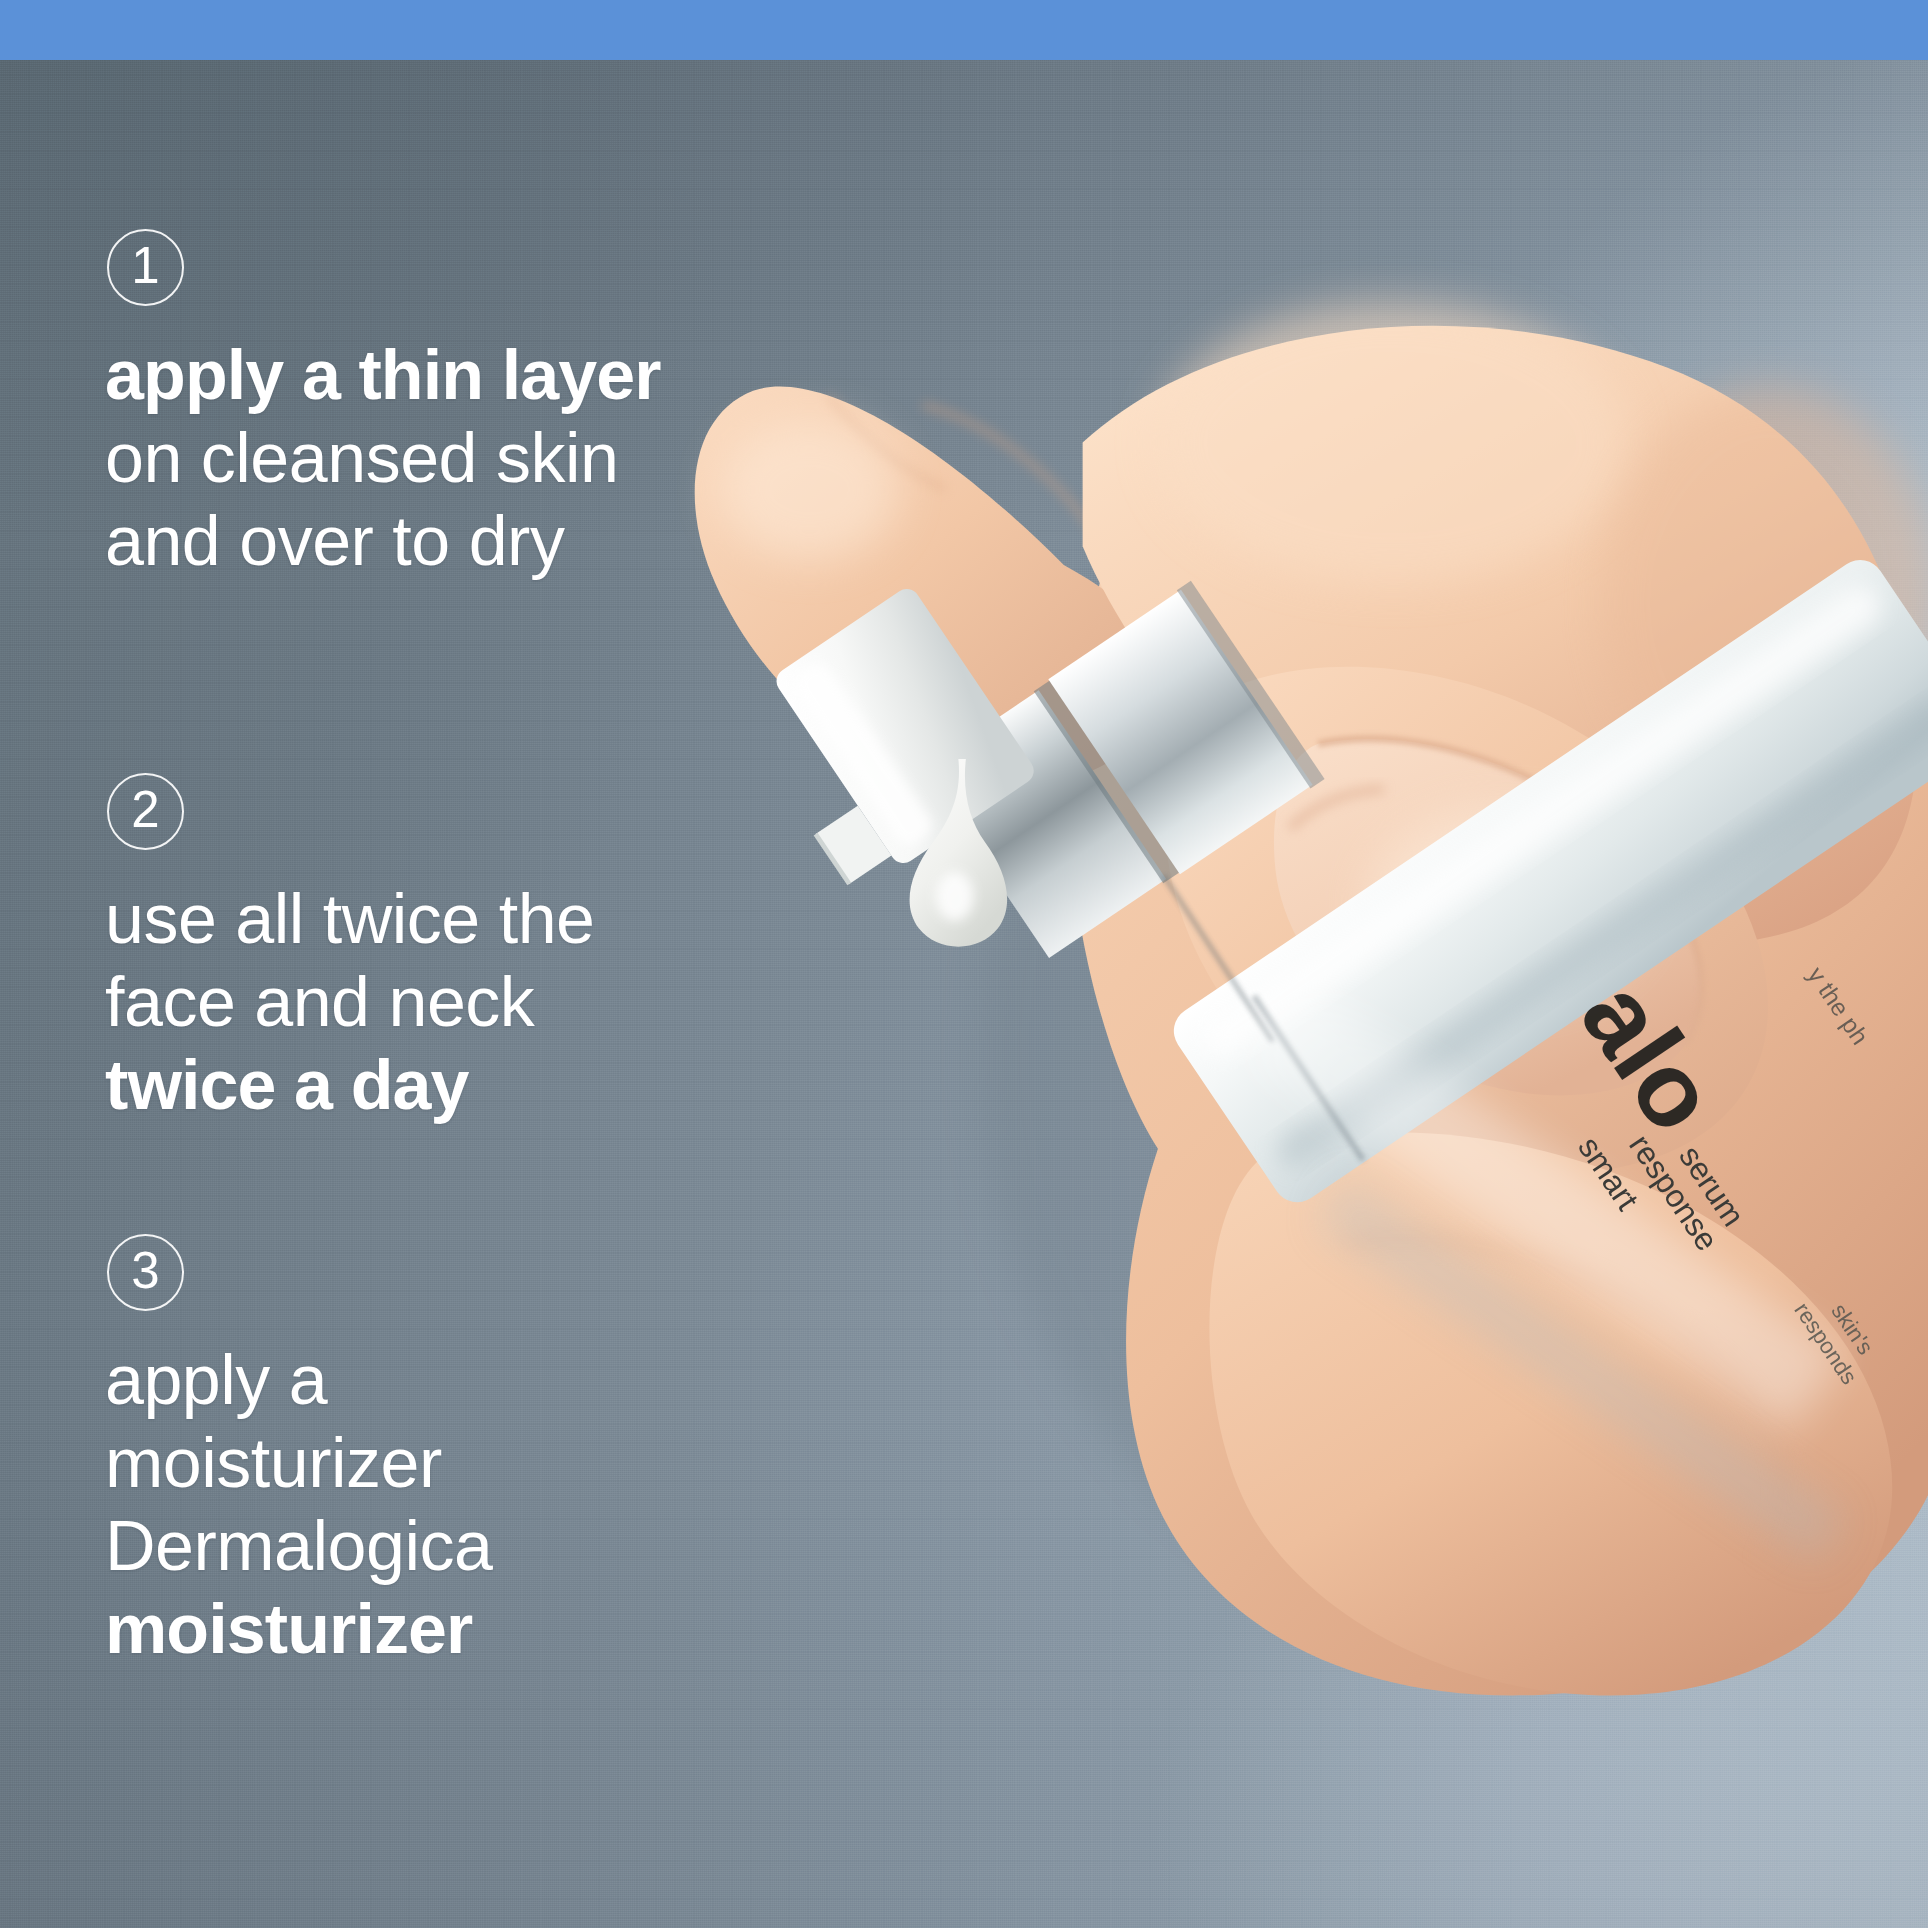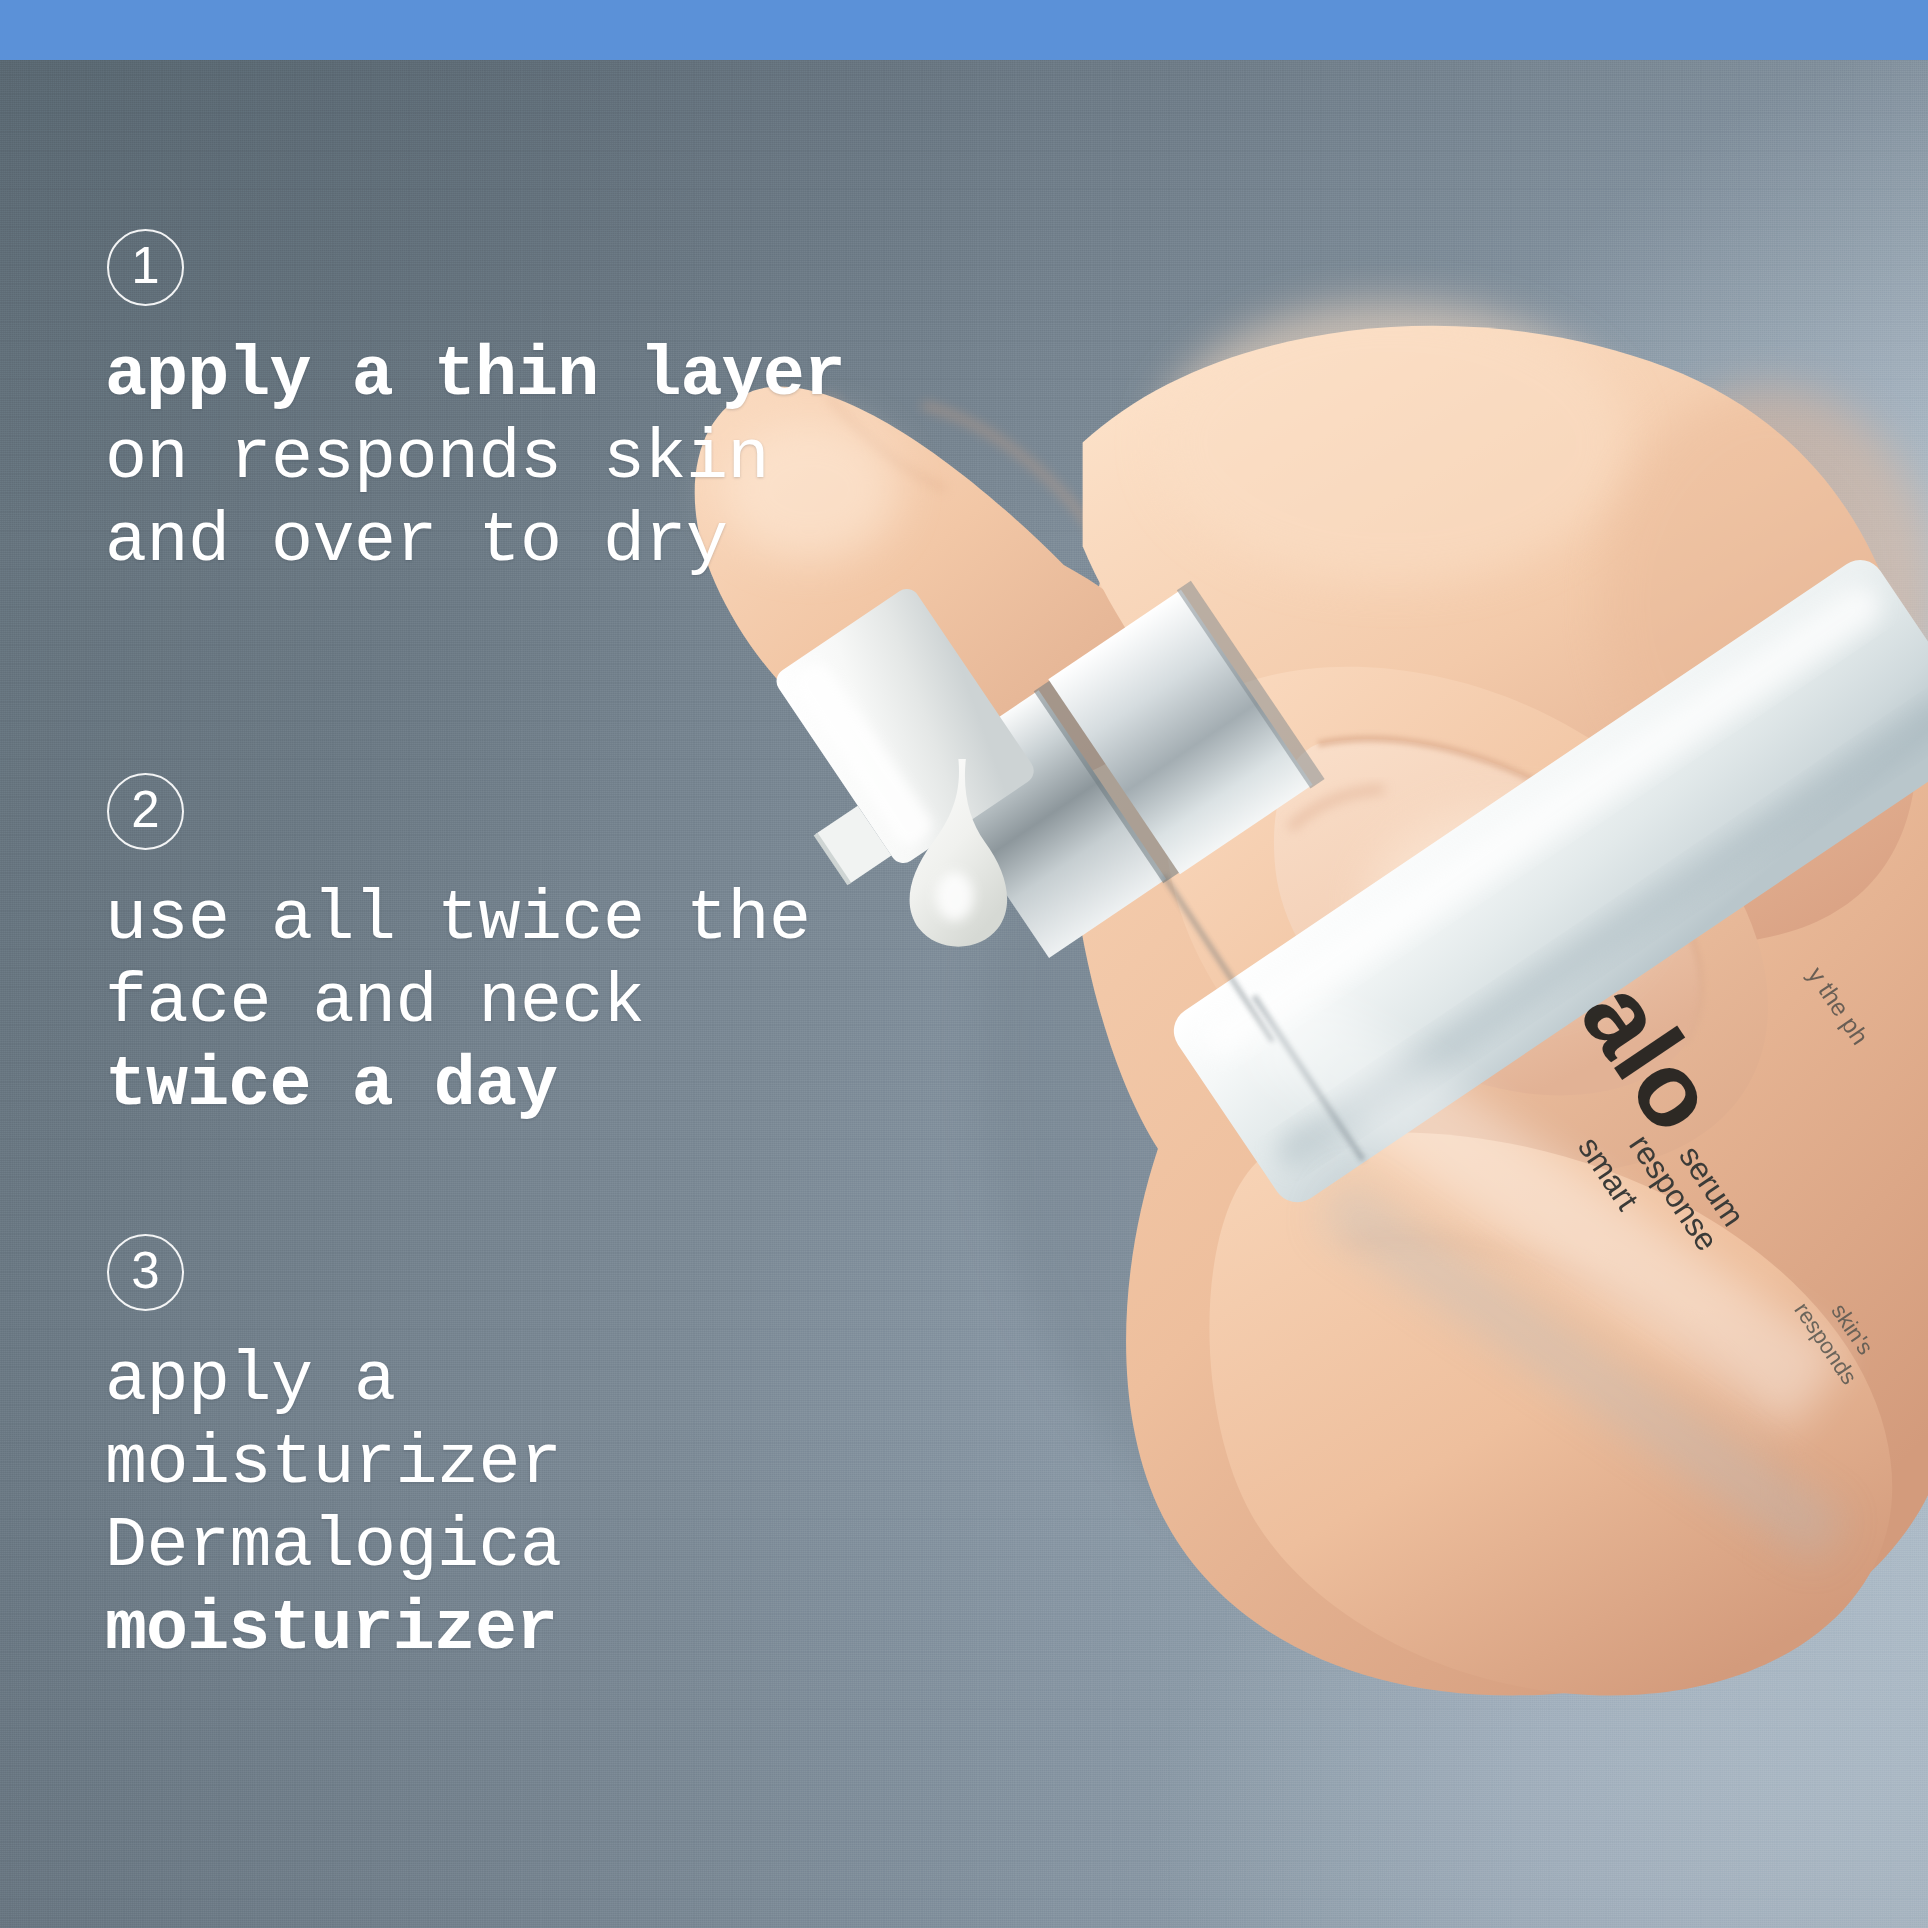--- a/index.html
+++ b/index.html
@@ -101,21 +101,21 @@
   .lines {
     margin-top: 28px;
     font-size: 70px;
     line-height: 83px;
     font-weight: 300;
     letter-spacing: -0.5px;
     white-space: nowrap;
     text-shadow: 0 0.9px 2.8px rgba(40,52,62,.22);
   }
   .lines .b { font-weight: 700; letter-spacing: -0.9px; }
-  .lines div { white-space: nowrap; font-family: Liberation Mono, monospace; }
+  .lines div { white-space: nowrap; }
 
   
   .label-txt {
     position: absolute;
     color: #3a3a38;
     font-weight: 400;
     white-space: nowrap;
     font-family: "Liberation Sans", sans-serif;
   }
 </style>
@@ -302,21 +302,21 @@
   </div>
 
   <div id="steps">
 
     <div class="step step-1">
       <div class="badge">
         <span>1</span>
       </div>
       <div class="lines">
         <div class="b">apply a thin layer</div>
-        <div>on responds skin</div>
+        <div>on cleansed skin</div>
         <div>and over to dry</div>
       </div>
     </div>
 
     <div class="step step-2">
       <div class="badge">
         <span>2</span>
       </div>
       <div class="lines">
         <div>use all twice the</div>

